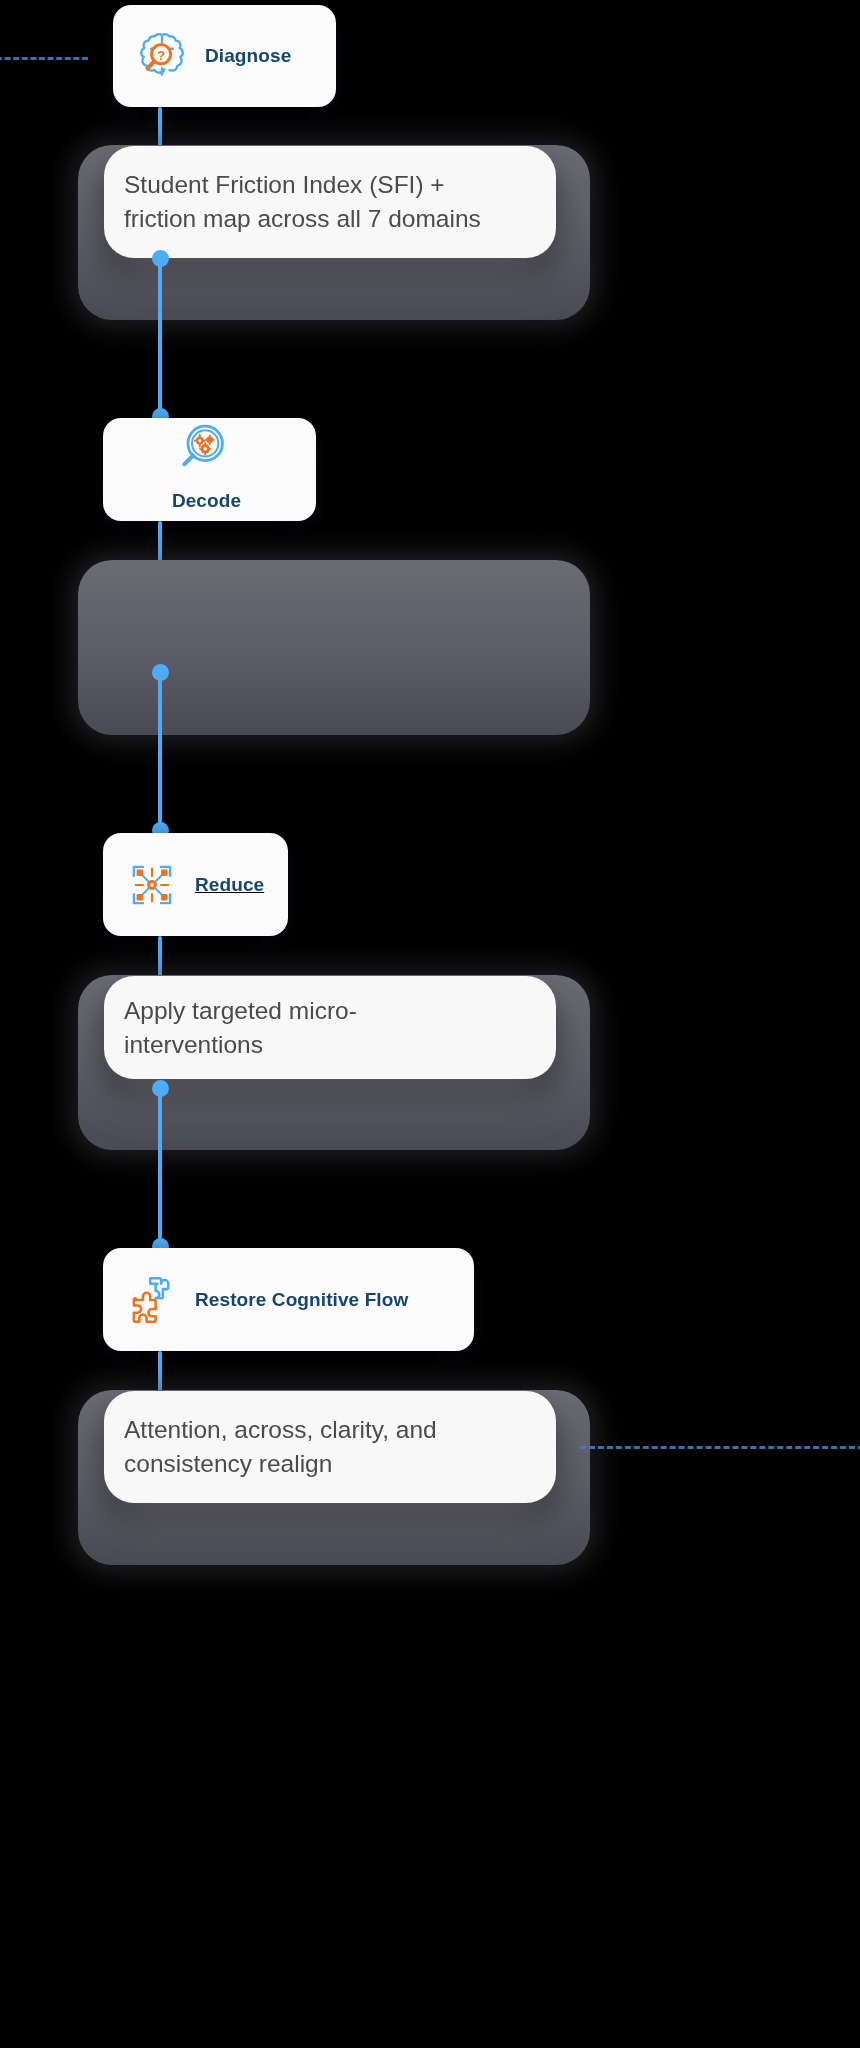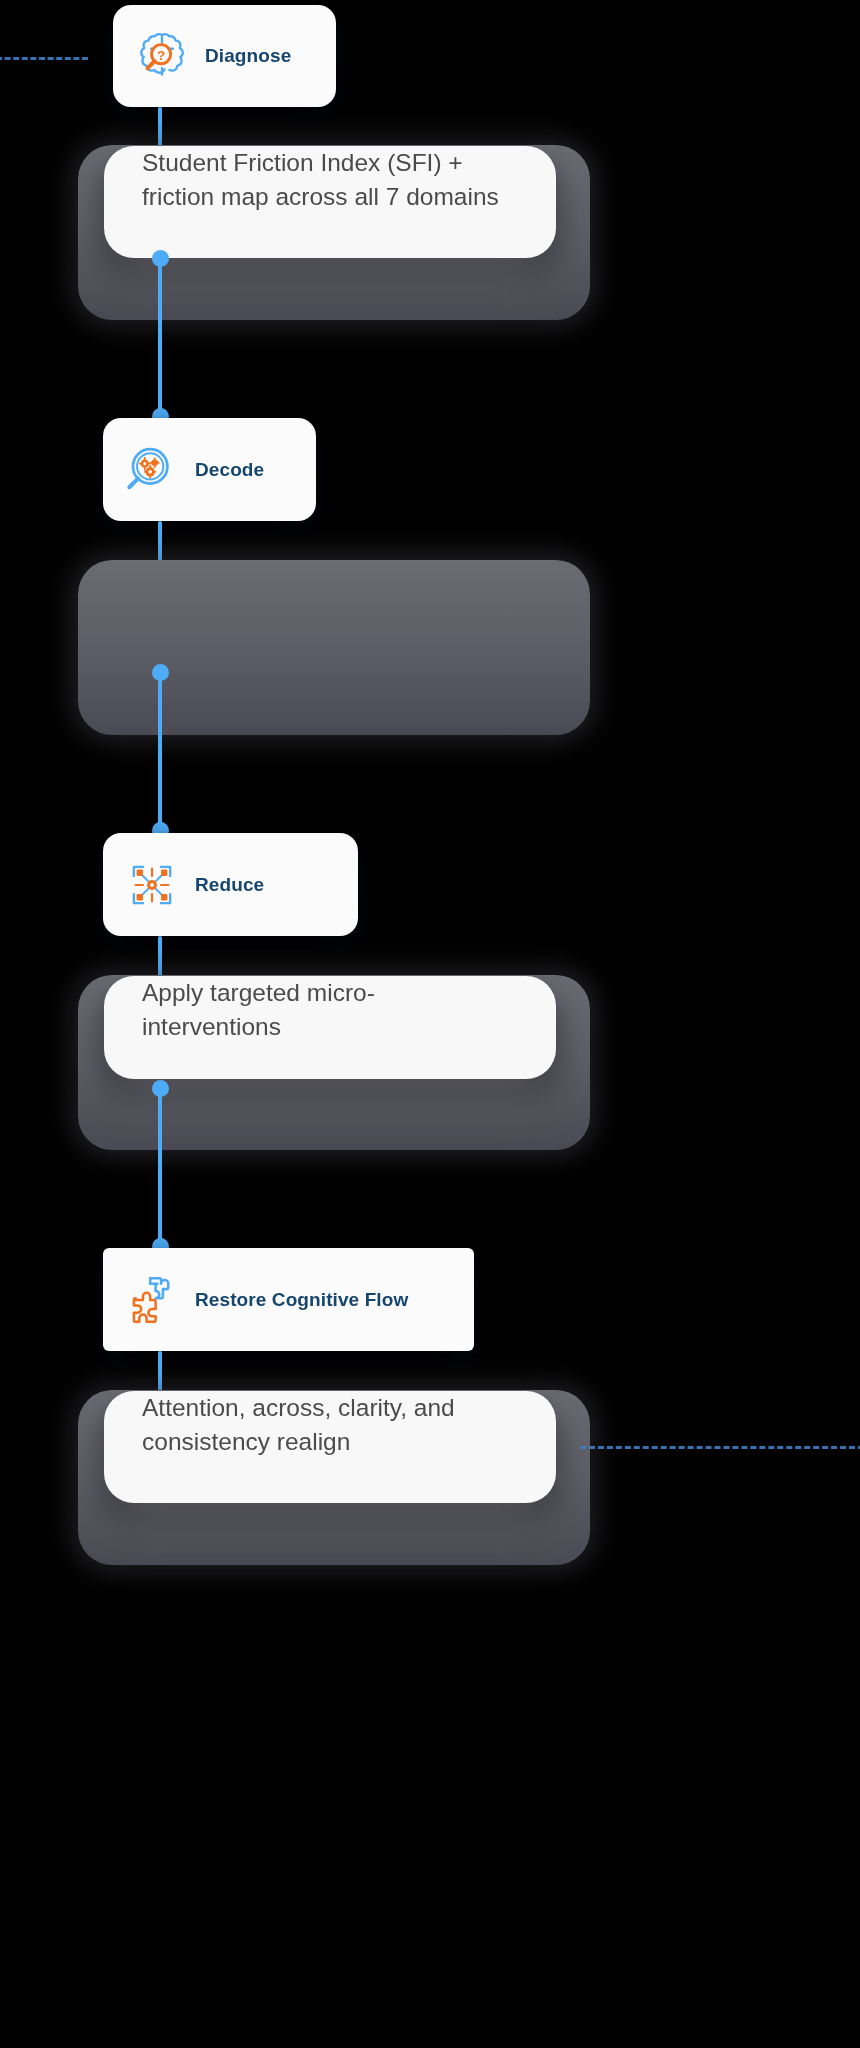--- a/index.html
+++ b/index.html
@@ -63,21 +63,22 @@
     white-space: nowrap;
     letter-spacing: .1px;
   }
 
   
   .desc-card {
     position: absolute;
     background: #f8f8f8;
     border-radius: 30px;
     display: flex;
-    padding: 0 38px;
+    align-items: center;
+    padding: 0 20px;
     box-shadow: 0 30px 40px -10px rgba(120,120,128,.55),
                 0 18px 30px rgba(0,0,0,.55);
   }
   .desc-text {
     font-size: 24.5px;
     line-height: 34px;
     color: #4b4b4b;
     font-weight: 400;
     white-space: pre-line;
   }
@@ -119,21 +120,21 @@
   <div class="plinth" style="left:78px; top:145px; width:512px; height:175px;"></div>
   <div class="desc-card" style="left:104px; top:146px; width:452px; height:112px;">
     <span class="desc-text">Student Friction Index (SFI) +
 friction map across all 7 domains</span>
   </div>
 
   <div class="connector-dot" style="left:152px; top:250px;"></div>
   <div class="connector" style="left:158px; top:258px; height:165px;"></div>
   <div class="connector-dot" style="left:152px; top:408px;"></div>
 
-  <div class="node" style="left:103px; top:418px; width:213px; height:103px;">
+  <div class="node" style="left:103px; top:418px; width:213px; height:103px;flex-direction:column;">
     <span class="node-icon">
       <svg viewBox="0 0 64 64" width="58" height="58" aria-hidden="true">
         <circle cx="30" cy="28" r="19" fill="#fbfbfb" stroke="#4eabf5" stroke-width="3"></circle>
         <circle cx="30" cy="28" r="14.5" fill="none" stroke="#4eabf5" stroke-width="2.2"></circle>
         <path d="M16.5 41.5 7 51" stroke="#4eabf5" stroke-width="4.4" stroke-linecap="round"></path>
         <g fill="#f2711c">
           <circle cx="24" cy="25" r="4.6"></circle>
           <circle cx="35" cy="24" r="3.6"></circle>
           <circle cx="30" cy="34" r="5.2"></circle>
         </g>
@@ -150,21 +151,21 @@
   </div>
 
   <div class="connector" style="left:158px; top:521px; height:48px;"></div>
 
   <div class="plinth" style="left:78px; top:560px; width:512px; height:175px;"></div>
 
   <div class="connector-dot" style="left:152px; top:664px;"></div>
   <div class="connector" style="left:158px; top:672px; height:165px;"></div>
   <div class="connector-dot" style="left:152px; top:822px;"></div>
 
-  <div class="node" style="left:103px; top:833px; width:255px; height:103px;">
+  <div class="node" style="left:103px; top:833px; width:185px; height:103px;text-decoration:underline;">
     <span class="node-icon">
       <svg viewBox="0 0 64 64" width="58" height="58" aria-hidden="true">
         <g stroke="#4eabf5" stroke-width="2.6" fill="none" stroke-linecap="round">
           <path d="M12 12h10M12 12v10M52 12H42M52 12v10M12 52h10M12 52V42M52 52H42M52 52V42"></path>
         </g>
         <g stroke="#4eabf5" stroke-width="2.2" fill="none" stroke-linecap="round" stroke-linejoin="round">
           <path d="M18 18l10 10M46 18L36 28M18 46l10-10M46 46L36 36"></path>
         </g>
         <g fill="#f2711c">
           <rect x="15" y="15" width="7" height="7" rx="1.4"></rect>
@@ -187,21 +188,21 @@
   <div class="plinth" style="left:78px; top:975px; width:512px; height:175px;"></div>
   <div class="desc-card" style="left:104px; top:976px; width:452px; height:103px;">
     <span class="desc-text">Apply targeted micro-
 interventions</span>
   </div>
 
   <div class="connector-dot" style="left:152px; top:1080px;"></div>
   <div class="connector" style="left:158px; top:1088px; height:165px;"></div>
   <div class="connector-dot" style="left:152px; top:1238px;"></div>
 
-  <div class="node" style="left:103px; top:1248px; width:371px; height:103px;border-radius:6px;">
+  <div class="node" style="left:103px; top:1248px; width:371px; height:103px;">
     <span class="node-icon">
       <svg viewBox="0 0 64 64" width="58" height="58" aria-hidden="true">
         <path d="M30 8h10a2 2 0 0 1 2 2v4a4 4 0 1 1 8 0v4a2 2 0 0 1-2 2h-4v8a2 2 0 0 1-2 2h-6
                  a4 4 0 1 0 0-8v-6a2 2 0 0 1 2-2h-8V10a2 2 0 0 1 2-2z" fill="none" stroke="#4eabf5" stroke-width="2.8" stroke-linejoin="round"></path>
         <path d="M14 32h8v-4a4 4 0 1 1 8 0v4h4a2 2 0 0 1 2 2v8h-4a4 4 0 1 0 0 8h4v4a2 2 0 0 1-2 2
                  h-8v-4a4 4 0 1 0-8 0v4h-4a2 2 0 0 1-2-2v-8h4a4 4 0 1 0 0-8h-4v-6a2 2 0 0 1 2-2z" fill="none" stroke="#f2711c" stroke-width="2.8" stroke-linejoin="round"></path>
       </svg>
     </span>
     <span class="node-label">Restore Cognitive Flow</span>
   </div>

